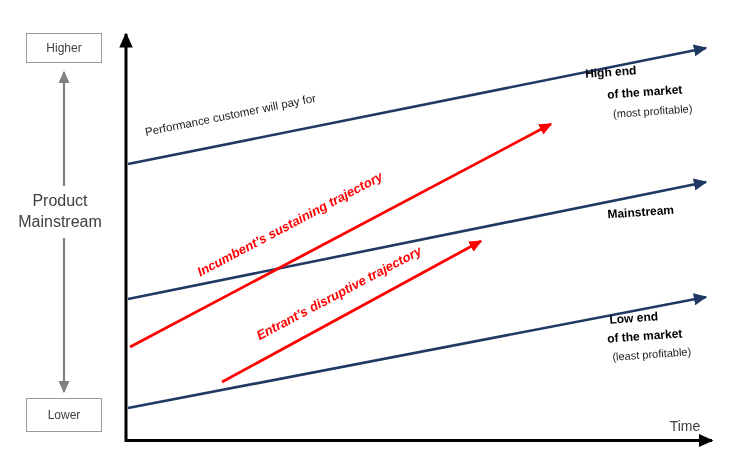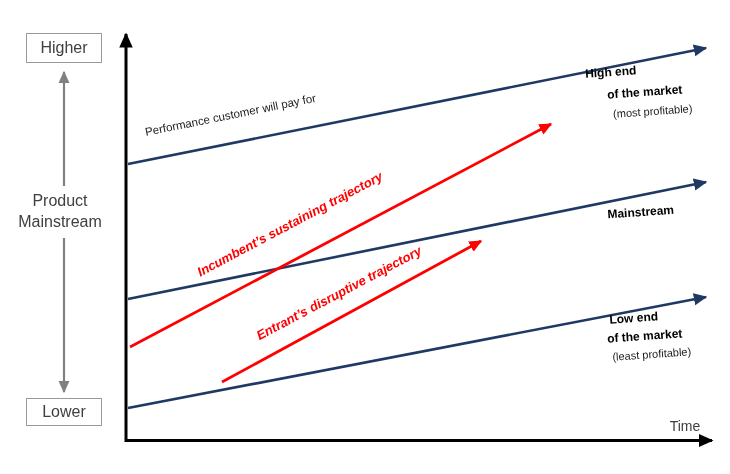--- a/index.html
+++ b/index.html
@@ -21,29 +21,29 @@
     position: absolute;
     left: 0;
     top: 0;
     width: 730px;
     height: 474px;
   }
   .axis-box {
     position: absolute;
     border: 1px solid #9a9a9a;
     background: #ffffff;
-    font-size: 16px;
+    font-size: 12px;
     color: #404040;
     display: flex;
     align-items: center;
     justify-content: center;
     box-sizing: border-box;
   }
   #box-higher { left: 26px; top: 33px; width: 76px; height: 30px; }
-  #box-lower  { left: 26px; top: 398px; width: 76px; height: 28px; }
+  #box-lower  { left: 26px; top: 398px; width: 76px; height: 34px; }
   #axis-name {
     position: absolute;
     left: 0px;
     top: 190px;
     width: 120px;
     text-align: center;
     font-size: 16px;
     color: #404040;
     line-height: 21px;
   }

